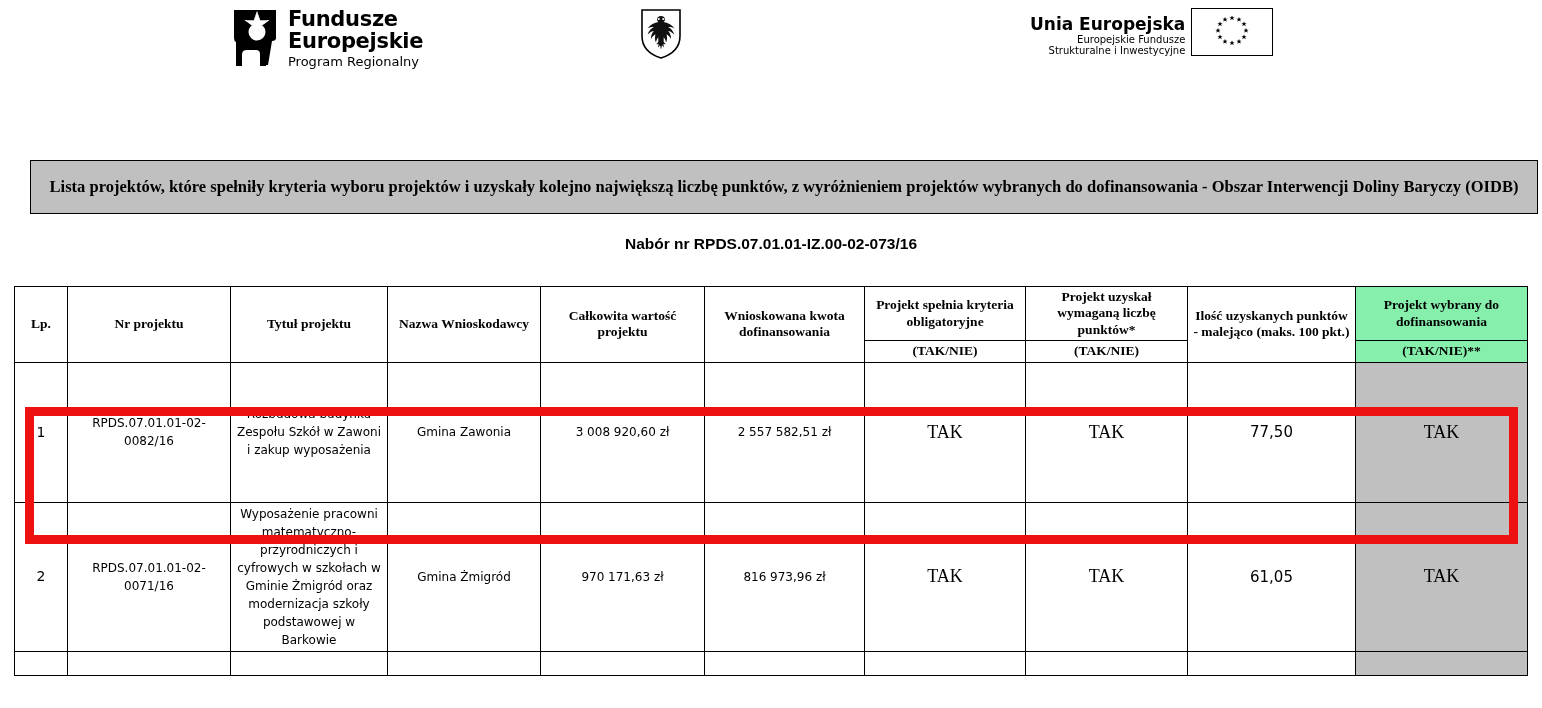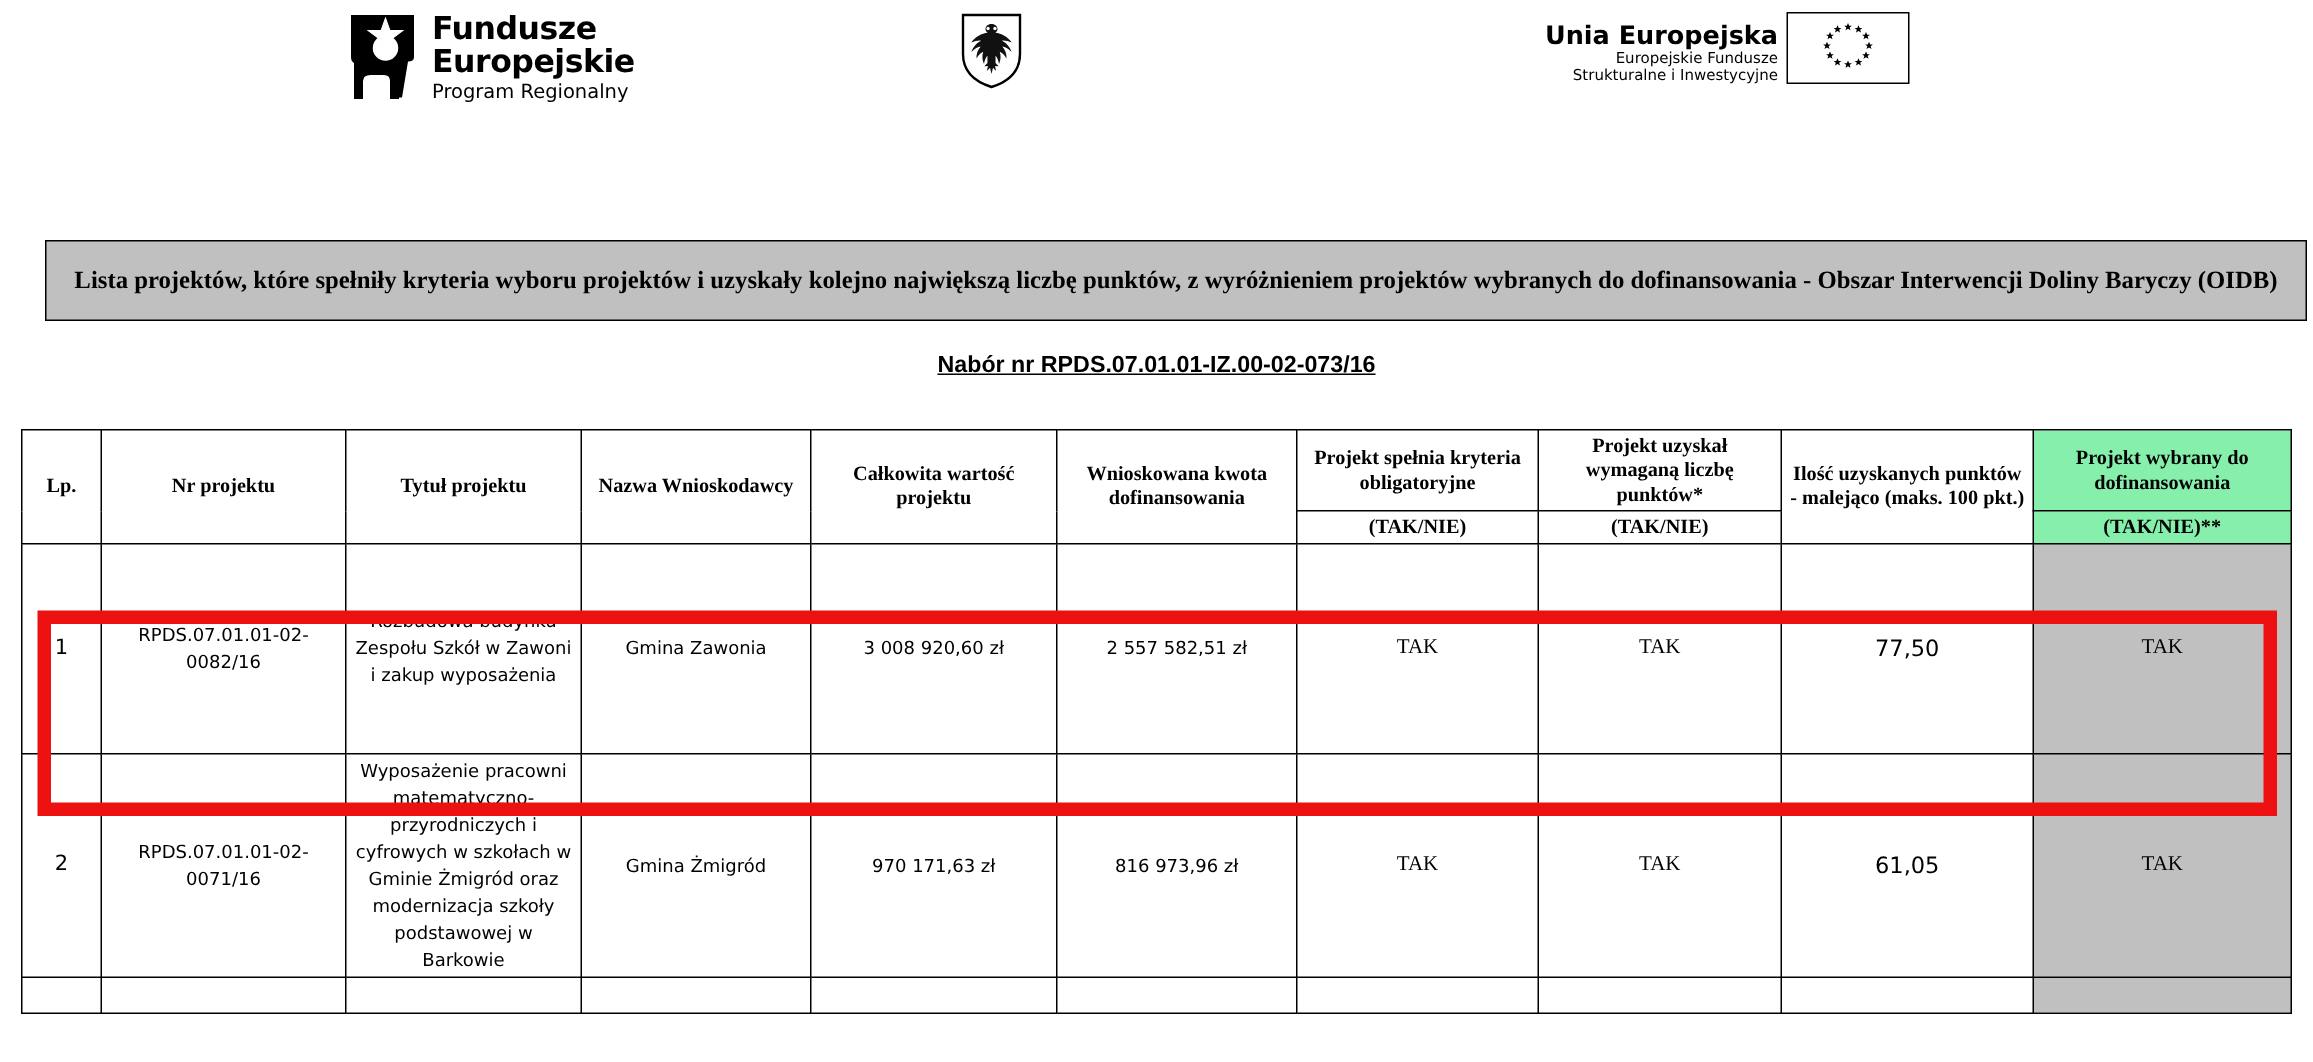--- a/index.html
+++ b/index.html
@@ -99,21 +99,20 @@
   }
 
   .nabor {
     position: absolute;
     left: 0; top: 235px;
     width: 1542px;
     text-align: center;
     font-family: "Liberation Sans", sans-serif;
     font-weight: bold;
     font-size: 15.5px;
-    text-decoration: underline;
   }
 
   
   .tbl-wrap {
     position: absolute;
     left: 14px; top: 286px;
     width: 1513px;
   }
   table.grid {
     border-collapse: collapse;
@@ -136,21 +135,21 @@
   td.shaded { background: #c0c0c0; }
 
   td.body {
     font-family: "DejaVu Sans", sans-serif;
     font-size: 12px;
     line-height: 1.5;
     font-weight: normal;
   }
   td.serif {
     font-family: "Liberation Serif", serif;
-    font-size: 14px;
+    font-size: 18px;
   }
   td.num-lp {
     font-family: "DejaVu Sans", sans-serif;
     font-size: 14px;
   }
   td.pts {
     font-family: "DejaVu Sans", sans-serif;
     font-size: 15px;
   }
 

